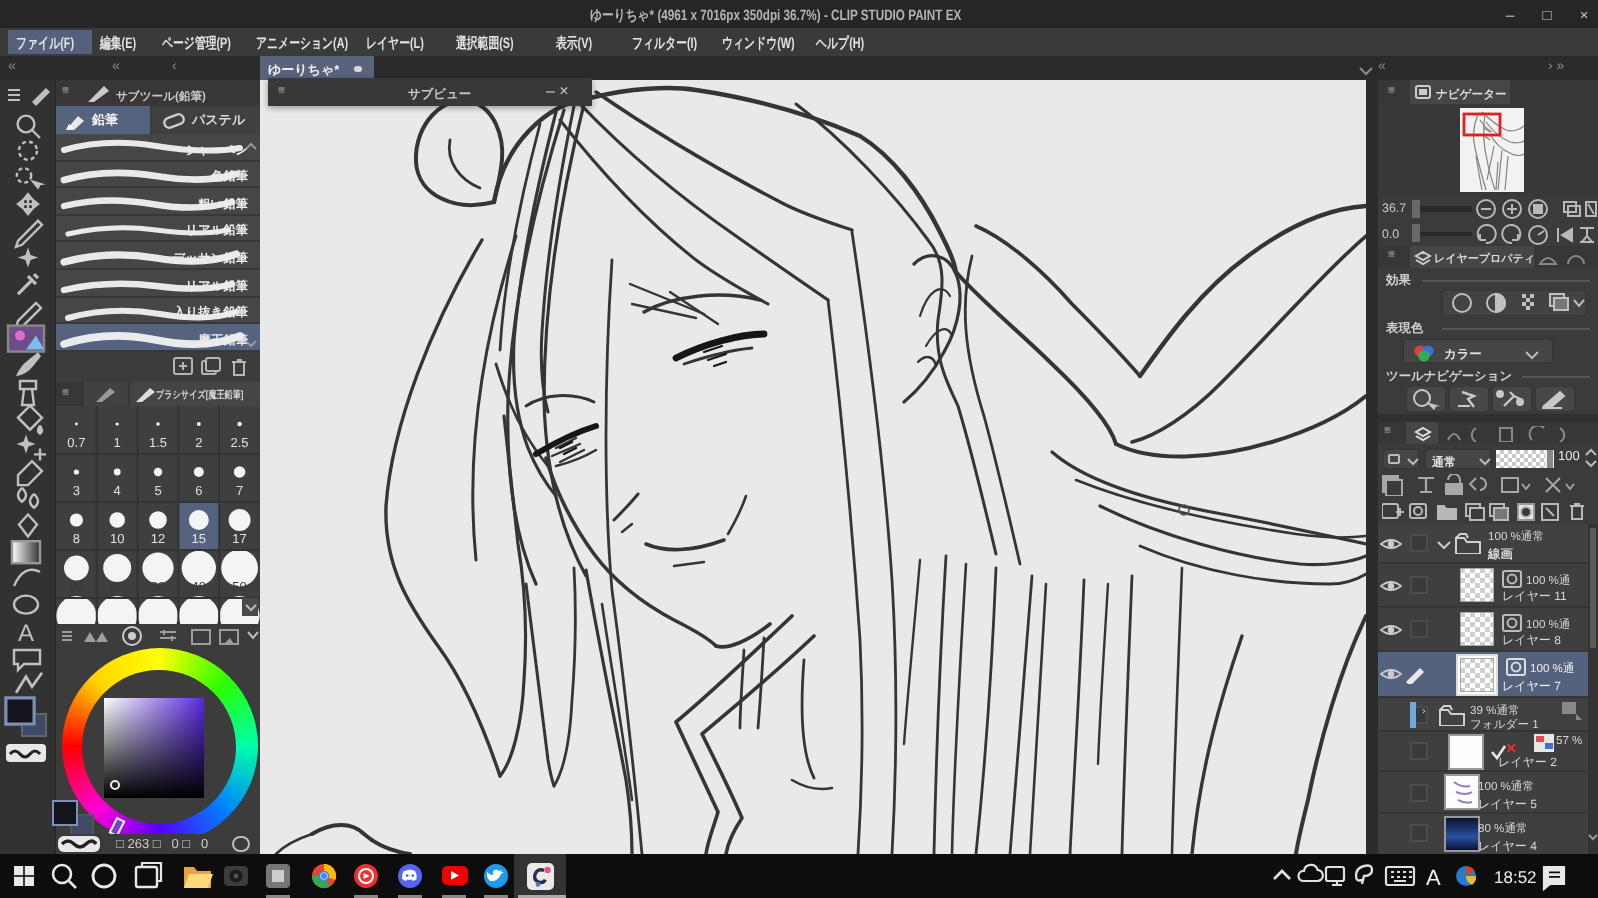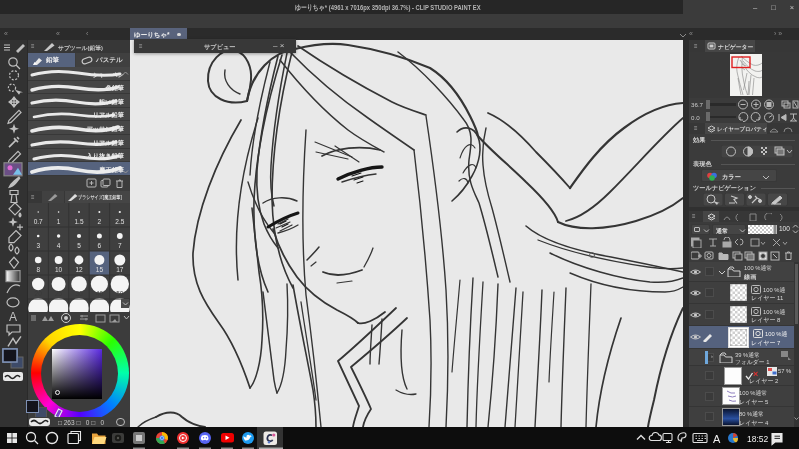--- a/index.html
+++ b/index.html
@@ -3,25 +3,38 @@
 <style>
 *{margin:0;padding:0;box-sizing:border-box}
 html,body{width:799px;height:449px;overflow:hidden;background:#3b3b3b;font-family:"Liberation Sans",sans-serif}
 .abs{position:absolute}
 #stage{position:relative;width:799px;height:449px}
 .t{position:absolute;white-space:nowrap}
 </style></head>
 <body>
 <div id="stage">
 
-<div class="abs" style="left:0;top:0;width:683px;height:14px;background:#262626">
+<div class="abs" style="left:0;top:0;width:799px;height:14px;background:#262626">
  <div class="t" style="left:295px;top:2.5px;font-size:7.5px;color:#b4b4b4;font-weight:bold;transform:scaleX(0.78);transform-origin:0 0">ゆーりちゃ* (4961 x 7016px 350dpi 36.7%)  - CLIP STUDIO PAINT EX</div>
  <div class="t" style="left:753px;top:2.5px;color:#c8c8c8;font-size:7.5px;letter-spacing:6px">– □ ×</div>
 </div>
 
+<div class="abs" style="left:0;top:14px;width:799px;height:14px;background:#3a3a3a">
+<div class="abs" style="left:4px;top:1px;width:42px;height:12px;background:#55617c"></div>
+<div class="t" style="left:8px;top:2.5px;font-size:7.5px;color:#e2e2e2;font-weight:bold;transform:scaleX(0.72);transform-origin:0 0">ファイル(F)</div>
+<div class="t" style="left:50px;top:2.5px;font-size:7.5px;color:#e2e2e2;font-weight:bold;transform:scaleX(0.72);transform-origin:0 0">編集(E)</div>
+<div class="t" style="left:81px;top:2.5px;font-size:7.5px;color:#e2e2e2;font-weight:bold;transform:scaleX(0.72);transform-origin:0 0">ページ管理(P)</div>
+<div class="t" style="left:128px;top:2.5px;font-size:7.5px;color:#e2e2e2;font-weight:bold;transform:scaleX(0.72);transform-origin:0 0">アニメーション(A)</div>
+<div class="t" style="left:183px;top:2.5px;font-size:7.5px;color:#e2e2e2;font-weight:bold;transform:scaleX(0.72);transform-origin:0 0">レイヤー(L)</div>
+<div class="t" style="left:228px;top:2.5px;font-size:7.5px;color:#e2e2e2;font-weight:bold;transform:scaleX(0.72);transform-origin:0 0">選択範囲(S)</div>
+<div class="t" style="left:278px;top:2.5px;font-size:7.5px;color:#e2e2e2;font-weight:bold;transform:scaleX(0.72);transform-origin:0 0">表示(V)</div>
+<div class="t" style="left:316px;top:2.5px;font-size:7.5px;color:#e2e2e2;font-weight:bold;transform:scaleX(0.72);transform-origin:0 0">フィルター(I)</div>
+<div class="t" style="left:361px;top:2.5px;font-size:7.5px;color:#e2e2e2;font-weight:bold;transform:scaleX(0.72);transform-origin:0 0">ウィンドウ(W)</div>
+<div class="t" style="left:408px;top:2.5px;font-size:7.5px;color:#e2e2e2;font-weight:bold;transform:scaleX(0.72);transform-origin:0 0">ヘルプ(H)</div>
+</div>
 
 <div class="abs" style="left:0;top:28px;width:799px;height:12px;background:#2b2b2b">
  <div class="t" style="left:4px;top:2px;color:#8a8a8a;font-size:7px">«</div>
  <div class="t" style="left:56px;top:2px;color:#8a8a8a;font-size:7px">«</div>
  <div class="t" style="left:86px;top:2px;color:#8a8a8a;font-size:7px">‹</div>
  <div class="abs" style="left:130px;top:0;width:57px;height:12px;background:#59637c">
    <div class="t" style="left:4px;top:2.5px;color:#f0f0f0;font-size:6.5px;font-weight:bold">ゆーりちゃ*</div>
    <div class="abs" style="left:47px;top:4.5px;width:3.5px;height:3.5px;border-radius:50%;background:#d8d8d8"></div>
  </div>
  <svg class="abs" style="left:679px;top:5px" width="8" height="5">

